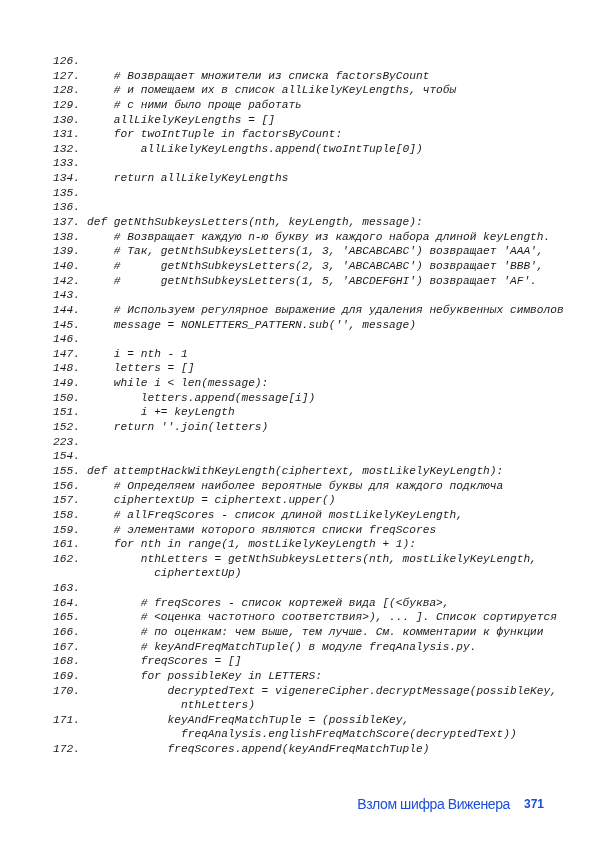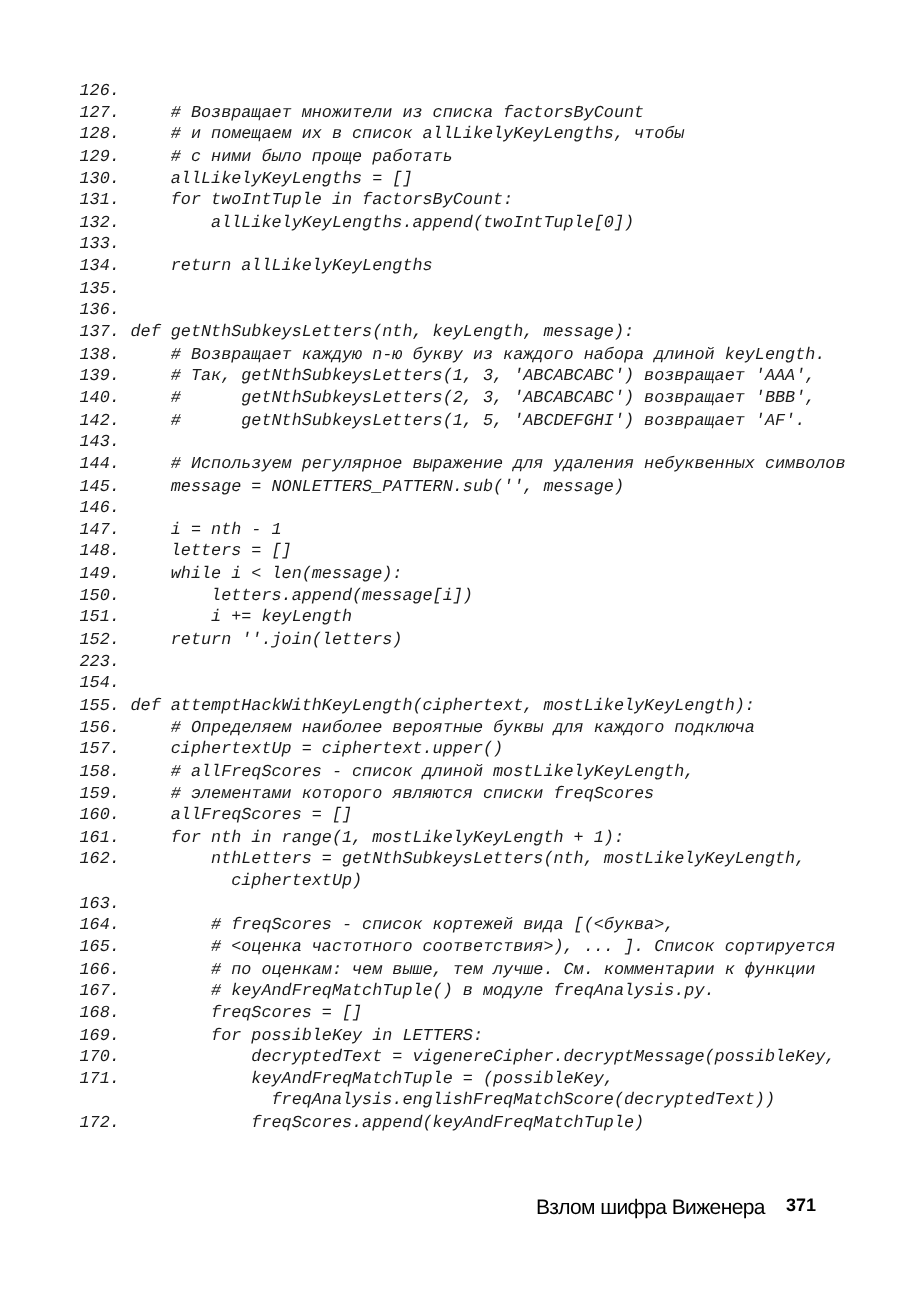--- a/index.html
+++ b/index.html
@@ -15,23 +15,23 @@
     font-style: italic;
   }
   .row { display: flex; white-space: pre; height: 14.65px; }
   .num { width: 34px; flex: none; }
   .txt { white-space: pre; }
   .footer {
     position: absolute;
     top: 796px;
     right: 56px;
     font-family: "Liberation Sans", "DejaVu Sans", sans-serif;
-    color: #000000;
+    color: #1d4ed8;
     display: flex;
-    align-items: flex-start;
+    align-items: center;
   }
   .footer .title { font-size: 14px; letter-spacing: -0.4px; }
   .footer .page { font-size: 12px; margin-left: 14px; font-weight: bold; }
 </style>
 </head>
 <body>
 
 <div class="code" id="code">
     <div class="row"><span class="num">126.</span><span class="txt"></span></div>
     <div class="row"><span class="num">127.</span><span class="txt">    # Возвращает множители из списка factorsByCount</span></div>
@@ -59,32 +59,32 @@
     <div class="row"><span class="num">150.</span><span class="txt">        letters.append(message[i])</span></div>
     <div class="row"><span class="num">151.</span><span class="txt">        i += keyLength</span></div>
     <div class="row"><span class="num">152.</span><span class="txt">    return ''.join(letters)</span></div>
     <div class="row"><span class="num">223.</span><span class="txt"></span></div>
     <div class="row"><span class="num">154.</span><span class="txt"></span></div>
     <div class="row"><span class="num">155.</span><span class="txt">def attemptHackWithKeyLength(ciphertext, mostLikelyKeyLength):</span></div>
     <div class="row"><span class="num">156.</span><span class="txt">    # Определяем наиболее вероятные буквы для каждого подключа</span></div>
     <div class="row"><span class="num">157.</span><span class="txt">    ciphertextUp = ciphertext.upper()</span></div>
     <div class="row"><span class="num">158.</span><span class="txt">    # allFreqScores - список длиной mostLikelyKeyLength,</span></div>
     <div class="row"><span class="num">159.</span><span class="txt">    # элементами которого являются списки freqScores</span></div>
-    <div class="row"><span class="num">160.</span><span class="txt">    allFreqScores = []</span></div>
     <div class="row"><span class="num">161.</span><span class="txt">    for nth in range(1, mostLikelyKeyLength + 1):</span></div>
     <div class="row"><span class="num">162.</span><span class="txt">        nthLetters = getNthSubkeysLetters(nth, mostLikelyKeyLength,</span></div>
     <div class="row"><span class="num"></span><span class="txt">          ciphertextUp)</span></div>
     <div class="row"><span class="num">163.</span><span class="txt"></span></div>
     <div class="row"><span class="num">164.</span><span class="txt">        # freqScores - список кортежей вида [(&lt;буква&gt;,</span></div>
     <div class="row"><span class="num">165.</span><span class="txt">        # &lt;оценка частотного соответствия&gt;), ... ]. Список сортируется</span></div>
     <div class="row"><span class="num">166.</span><span class="txt">        # по оценкам: чем выше, тем лучше. См. комментарии к функции</span></div>
     <div class="row"><span class="num">167.</span><span class="txt">        # keyAndFreqMatchTuple() в модуле freqAnalysis.py.</span></div>
     <div class="row"><span class="num">168.</span><span class="txt">        freqScores = []</span></div>
     <div class="row"><span class="num">169.</span><span class="txt">        for possibleKey in LETTERS:</span></div>
     <div class="row"><span class="num">170.</span><span class="txt">            decryptedText = vigenereCipher.decryptMessage(possibleKey,</span></div>
+    <div class="row"><span class="num"></span><span class="txt">              nthLetters)</span></div>
     <div class="row"><span class="num">171.</span><span class="txt">            keyAndFreqMatchTuple = (possibleKey,</span></div>
     <div class="row"><span class="num"></span><span class="txt">              freqAnalysis.englishFreqMatchScore(decryptedText))</span></div>
     <div class="row"><span class="num">172.</span><span class="txt">            freqScores.append(keyAndFreqMatchTuple)</span></div>
   </div>
 
 <div class="footer">
   <span class="title">Взлом шифра Виженера</span>
   <span class="page">371</span>
 </div>
 

